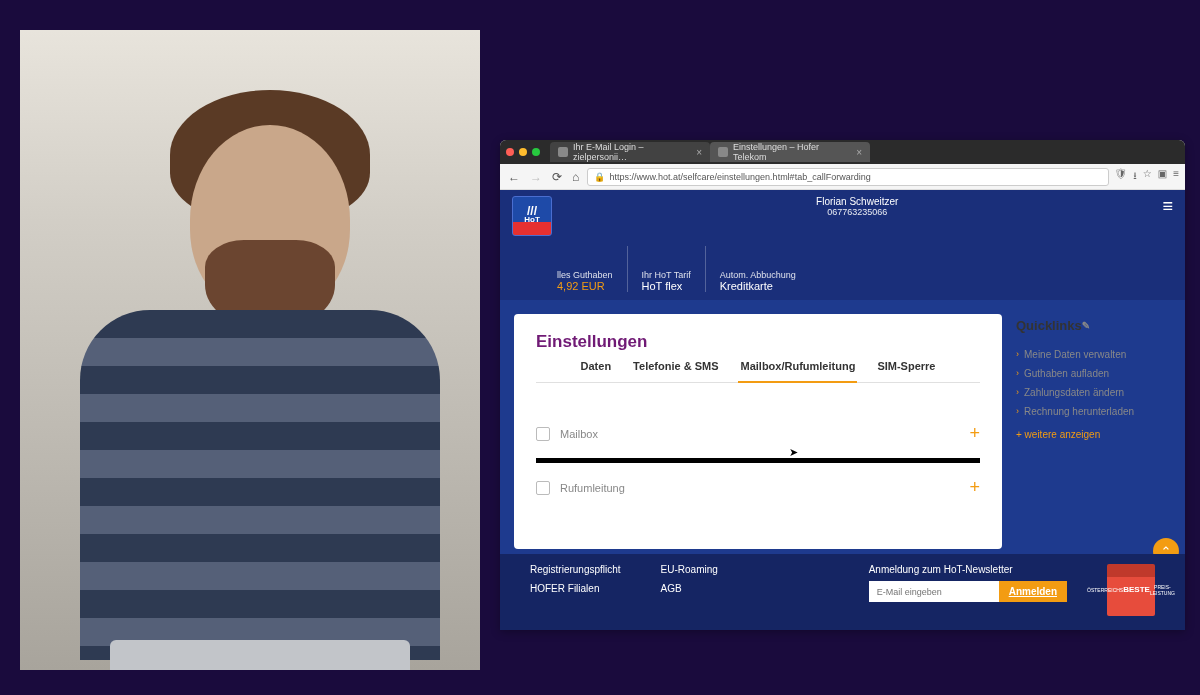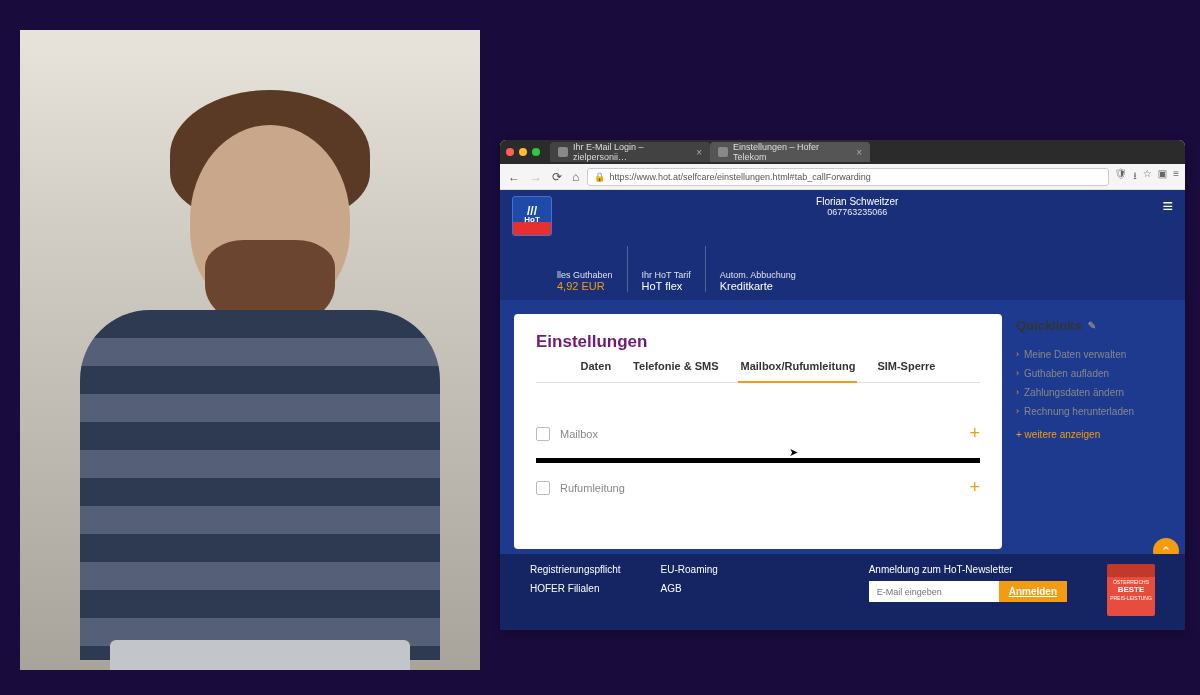--- a/index.html
+++ b/index.html
@@ -239,21 +239,20 @@
   font-size: 11px;
   color: #000;
 }
 .sidebar-panel { width: 155px; padding-top: 4px; }
 .quicklinks-title {
   font-size: 13px;
   font-weight: 600;
   color: #333;
   display: flex;
   align-items: center;
-  gap: 6px;
   margin-bottom: 12px;
 }
 .edit-icon { font-size: 10px; color: #888; }
 .quicklink {
   font-size: 10px;
   color: #888;
   padding: 4px 0;
   display: flex;
   gap: 5px;
   cursor: pointer;
@@ -292,21 +291,21 @@
   font-weight: 600;
   border: none;
   cursor: pointer;
   text-decoration: underline;
 }
 .award-badge {
   width: 48px; height: 52px;
   background: linear-gradient(180deg,#c0392b 0%, #c0392b 25%, #e74c3c 25%);
   border-radius: 2px;
   display: flex;
-  flex-direction: column;
+  flex-direction: row;
   align-items: center;
   justify-content: center;
   font-size: 5px;
   color: #fff;
   text-align: center;
   line-height: 1.2;
   position: relative;
 }
 .scroll-top {
   position: absolute;

